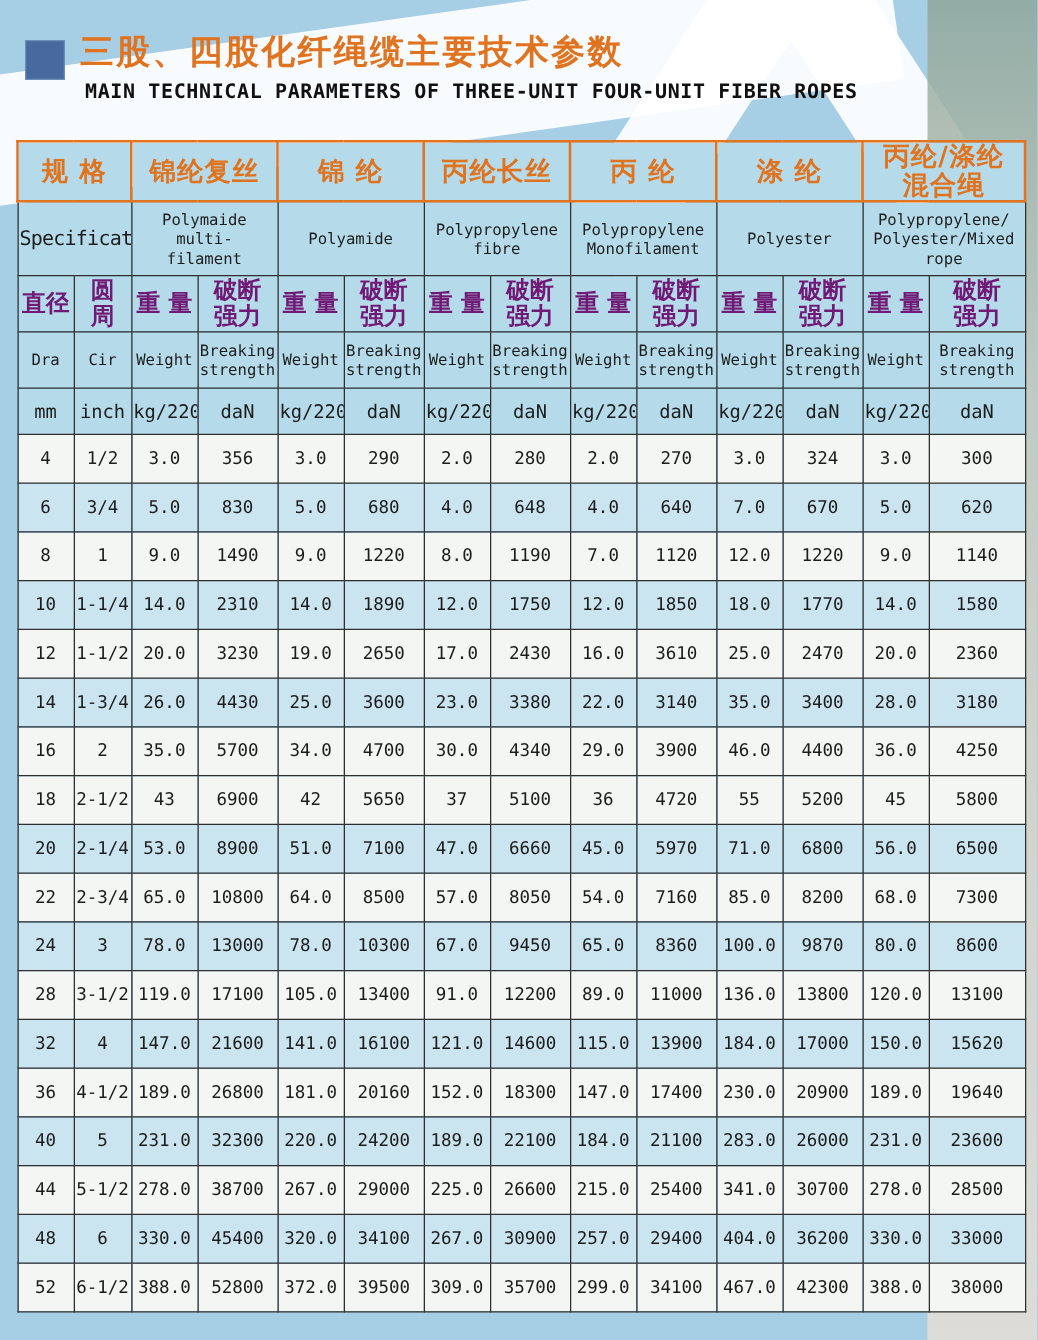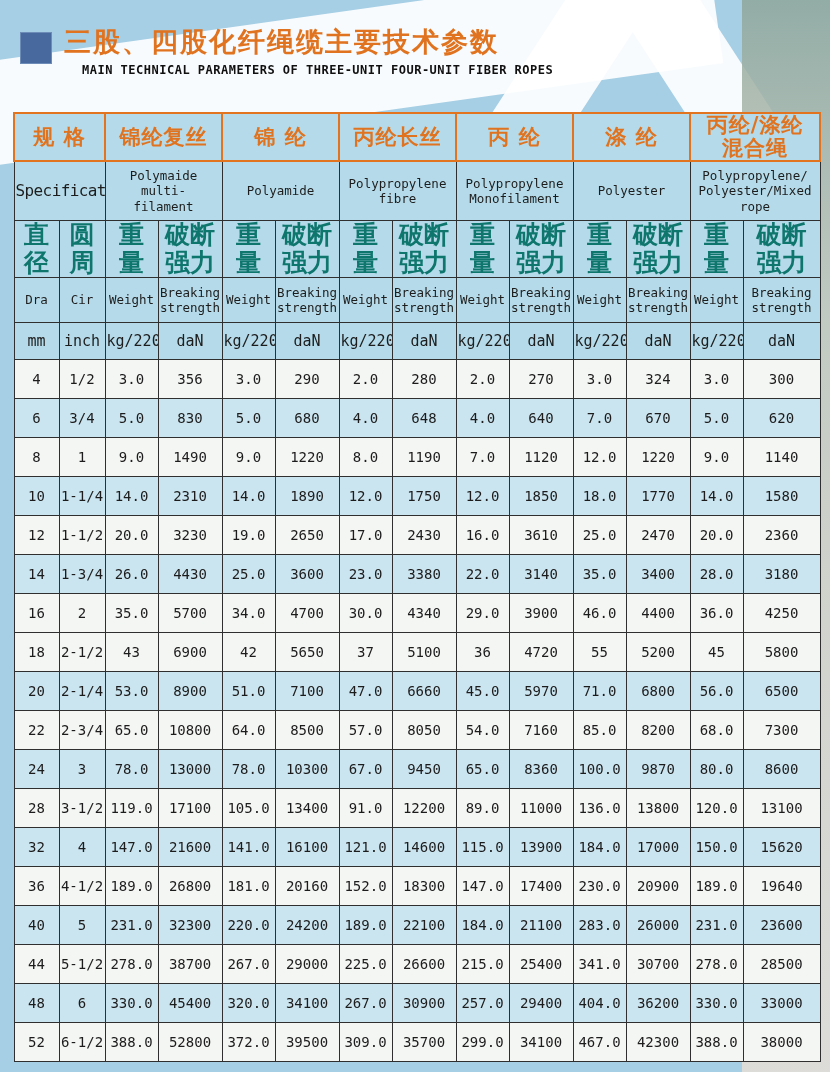--- a/index.html
+++ b/index.html
@@ -19,21 +19,21 @@
     opacity:.85;
   }
   
   .title-block{position:absolute;left:20px;top:26px;display:flex;gap:12px;z-index:2;align-items:flex-start;}
   .bullet{width:30px;height:30px;margin-top:6px;background:#47699e;border:1px solid #6e8cb8;}
   .titles h1{
     margin:0;font-size:27px;line-height:1.2;font-weight:bold;letter-spacing:2px;
     color:#e0731f;font-family:"DejaVu Sans", sans-serif;
   }
   .titles h2{
-    margin:5px 0 0 18px;font-size:12px;line-height:1.2;font-weight:bold;color:#101010;
+    margin:5px 0 0 4px;font-size:16px;line-height:1.2;font-weight:bold;color:#101010;
     letter-spacing:.5px;font-family:"DejaVu Sans Mono", monospace;white-space:nowrap;
   }
   
   table.spec-table{
     position:absolute;left:13px;top:112px;width:806px;z-index:3;
     border-collapse:collapse;table-layout:fixed;
     font-family:"DejaVu Sans Mono", monospace;
   }
   .spec-table th,.spec-table td{
     border:1.6px solid #2f2f2f;text-align:center;vertical-align:middle;
@@ -41,21 +41,21 @@
   }
   .spec-table th{background:#b5dbea;font-weight:normal;color:#1d1d1d;}
   tr.grp-row th{
     border:2.5px solid #e2731f;color:#e0731f;font-weight:bold;
     font-size:21px;height:44px;line-height:1.1;
     font-family:"DejaVu Sans", sans-serif;letter-spacing:1px;
   }
   tr.en-row th{font-size:12.5px;height:58px;line-height:1.25;}
   tr.en-row th.spec-en{font-size:16px;letter-spacing:-.6px;}
   tr.zh-sub th{
-    font-size:25px;font-weight:bold;color:#0f766e;height:44px;line-height:1.12;
+    font-size:19px;font-weight:bold;color:#701a75;height:44px;line-height:1.12;
     font-family:"DejaVu Sans", sans-serif;
   }
   tr.en-sub th{font-size:12.5px;height:44px;line-height:1.25;}
   tr.unit-sub th{font-size:15px;height:36px;}
   .spec-table td{font-size:14px;height:38px;color:#1c1c1c;}
   tbody tr.white td{background:#f4f6f3;}
   tbody tr.blue td{background:#cbe5f0;}
   col.c-dia{width:45px;} col.c-cir{width:46px;}
   col.c-w{width:53px;} col.c-s{width:64px;} col.c-sl{width:77px;}
 </style>

